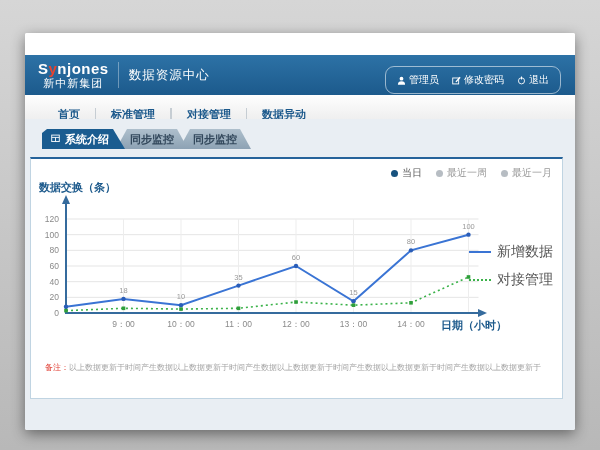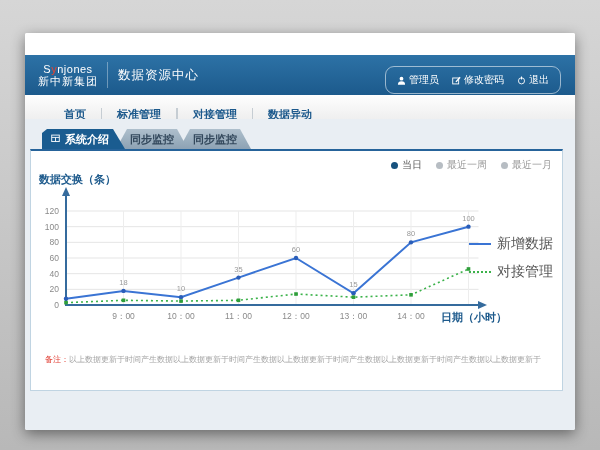--- a/index.html
+++ b/index.html
@@ -6,39 +6,39 @@
   html,body { width:600px; height:450px; overflow:hidden; }
   body { background:linear-gradient(#d6d6d6,#b8b8b8); font-family:"Liberation Sans",sans-serif; position:relative; }
 
   .window { position:absolute; left:25px; top:33px; width:550px; height:397px;
             background:#fff; box-shadow:0 4px 14px rgba(0,0,0,.45); border-radius:2px; overflow:hidden; }
   .window-top { height:22px; background:#ffffff; }
 
   
   .app-header { height:40px; background:linear-gradient(#2d72a6,#1c5a8c); display:flex; align-items:center; position:relative; color:#fff; }
   .logo { margin-left:13px; text-align:center; line-height:1.1; cursor:pointer; }
-  .brand { font-size:11px; font-weight:normal; letter-spacing:.5px; }
+  .brand { font-size:15px; font-weight:bold; letter-spacing:.5px; }
   .brand .accent { color:#e8432e; }
   .brand-sub { font-size:11px; font-weight:normal; letter-spacing:1px; }
   .header-divider { width:1px; height:26px; background:rgba(255,255,255,.35); margin:0 10px 0 9px; }
   .app-title { font-size:12.5px; letter-spacing:1px;font-family:Liberation Serif, serif; }
   .user-pill { position:absolute; right:14px; top:11px; height:28px; border:1px solid rgba(255,255,255,.55);
                border-radius:9px; display:flex; align-items:center; padding:0 11px; gap:13px; font-size:10px; }
   .pill-item { display:flex; align-items:center; gap:3px; cursor:pointer; white-space:nowrap; }
   .pill-item svg { display:block; }
 
   
   .main-nav { height:40px; background:linear-gradient(#fefefe,#e6e6e6); border-bottom:2px solid #255e96;
-              display:flex; align-items:center; padding-left:24px; box-shadow:0 1px 2px rgba(0,0,0,.12); }
+              display:flex; align-items:center; padding-left:18px; box-shadow:0 1px 2px rgba(0,0,0,.12); }
   .nav-item { font-size:11px; font-weight:bold; color:#1c598c; padding:0 15px; text-decoration:none; cursor:pointer; }
   .nav-sep { width:1px; height:12px; background:#c6cdd3; }
 
   
   .content { position:absolute; top:86px; left:0; right:0; bottom:0; background:#e9eef3; }
-  .tabs { display:flex; margin:10px 0 0 5px; height:20px; position:relative;padding-left:12px; }
+  .tabs { display:flex; margin:10px 0 8px 5px; height:20px; position:relative;padding-left:12px; }
   .tab { height:20px; font-size:11px; font-weight:bold; display:flex; align-items:center; cursor:pointer; position:relative; }
   .tab.active { background:#1a5c90; color:#fff; padding:0 16px 0 9px; gap:5px; z-index:3;
                 clip-path:polygon(0 100%, 0 4px, 5px 0, calc(100% - 12px) 0, 100% 100%); }
   .tab.inactive { background:linear-gradient(#aebfcc,#8da2b4); color:#33485c; padding:0 14px; margin-left:-9px; 
                   clip-path:polygon(11px 0, calc(100% - 11px) 0, 100% 100%, 0 100%); }
   .tab.inactive.t2 { z-index:2; }
   .tab.inactive.t3 { z-index:1; }
 
   .panel { position:relative; margin-left:5px; width:533px; height:242px; background:#fff;
            border:1px solid #c0d4e2; border-top:2px solid #26639a; }

